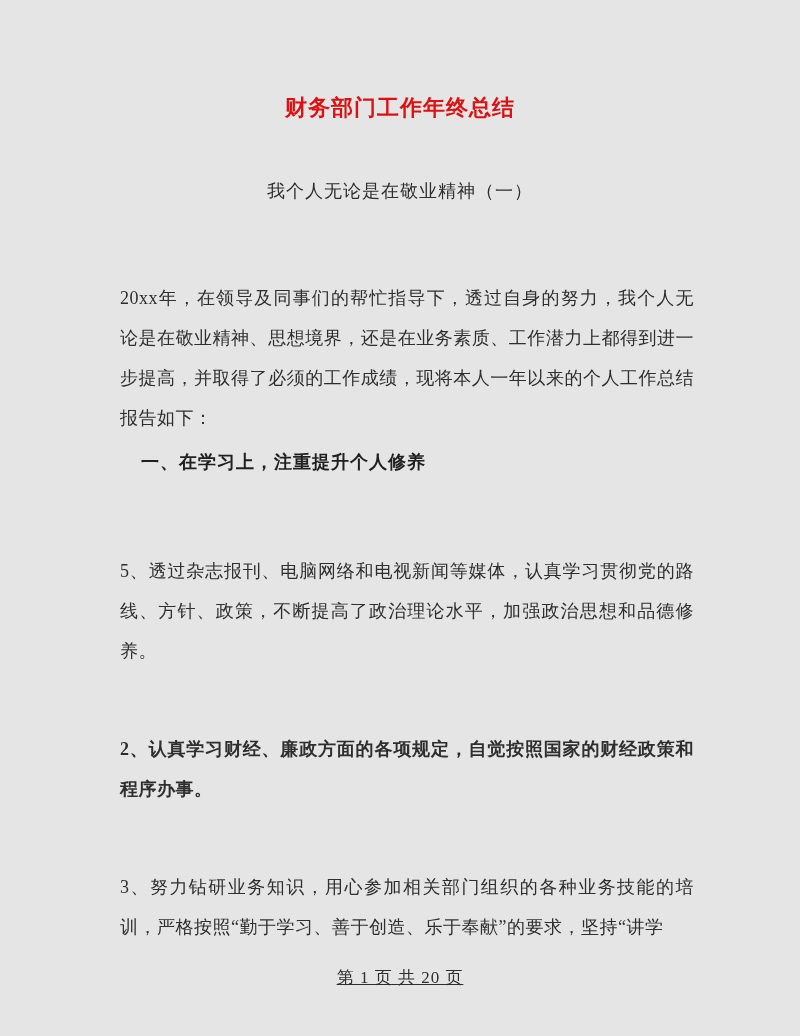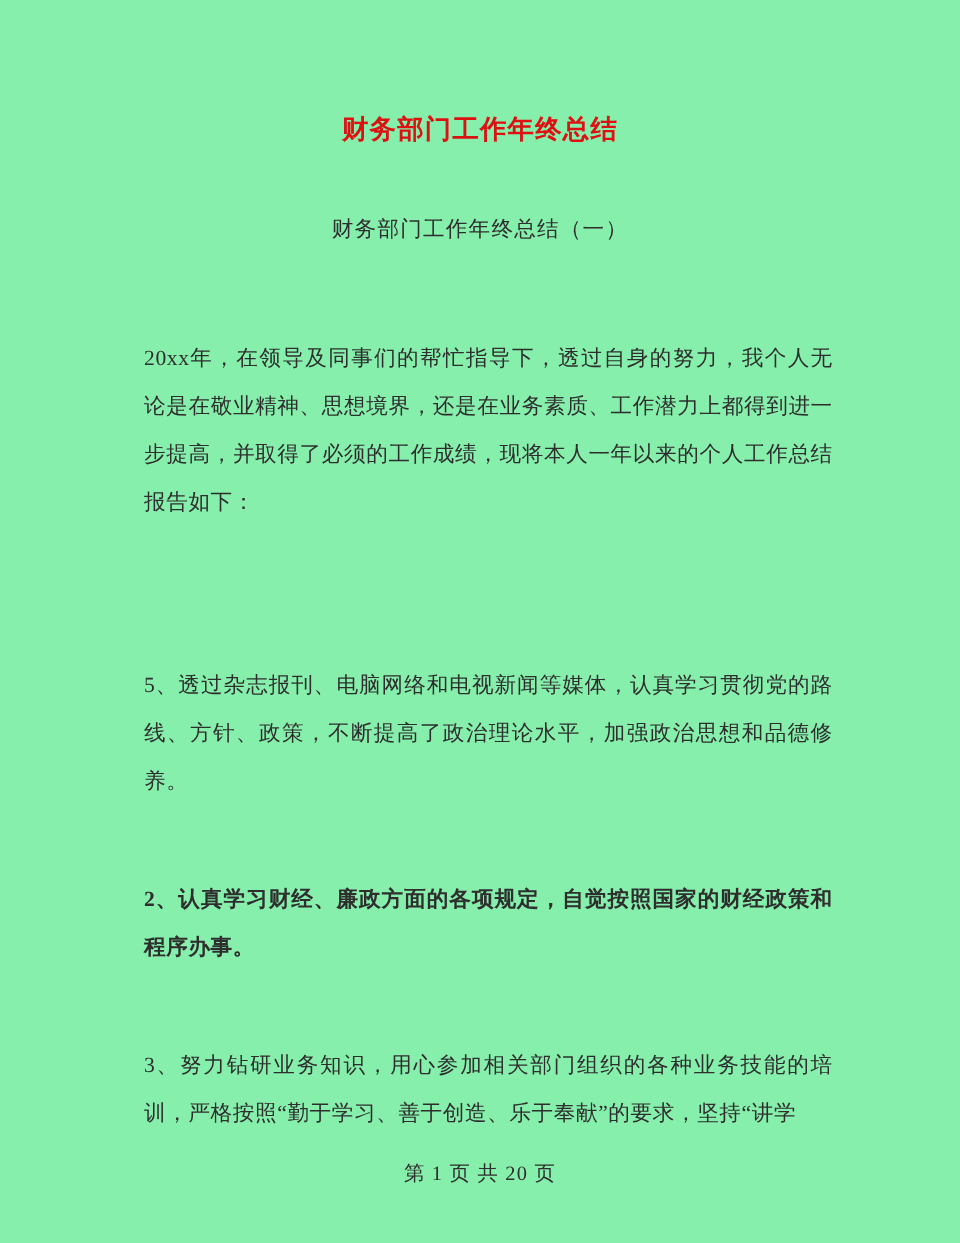--- a/index.html
+++ b/index.html
@@ -4,21 +4,21 @@
 <style>
   html, body {
     margin: 0;
     padding: 0;
     background: #ffffff;
   }
   .page {
     position: relative;
     width: 800px;
     height: 1036px;
-    background: #86efac;
+    background: #e5e5e5;
     overflow: hidden;
     font-family: "Liberation Serif", "DejaVu Serif", serif;
   }
   .doc-title {
     position: absolute;
     top: 93px;
     left: 0;
     width: 100%;
     margin: 0;
     text-align: center;
@@ -70,33 +70,35 @@
   .page-footer {
     position: absolute;
     top: 964px;
     left: 0;
     width: 100%;
     text-align: center;
     font-size: 17px;
     line-height: 28px;
     letter-spacing: 1px;
     color: #2e2e2e;
+    text-decoration: underline;
   }
 </style>
 </head>
 <body>
 
 <div class="page">
 
   <h1 class="doc-title" style="color: rgb(221, 17, 17);">财务部门工作年终总结</h1>
 
-  <div class="doc-subtitle">财务部门工作年终总结（一）</div>
+  <div class="doc-subtitle">我个人无论是在敬业精神（一）</div>
 
   <p class="body-text intro">20xx年，在领导及同事们的帮忙指导下，透过自身的努力，我个人无论是在敬业精神、思想境界，还是在业务素质、工作潜力上都得到进一步提高，并取得了必须的工作成绩，现将本人一年以来的个人工作总结报告如下：</p>
 
+  <h2 class="section-heading">一、在学习上，注重提升个人修养</h2>
 
   <p class="body-text item-1">5、透过杂志报刊、电脑网络和电视新闻等媒体，认真学习贯彻党的路线、方针、政策，不断提高了政治理论水平，加强政治思想和品德修养。</p>
 
   <p class="body-text item-2">2、认真学习财经、廉政方面的各项规定，自觉按照国家的财经政策和程序办事。</p>
 
   <p class="body-text item-3">3、努力钻研业务知识，用心参加相关部门组织的各种业务技能的培训，严格按照“勤于学习、善于创造、乐于奉献”的要求，坚持“讲学</p>
 
   <div class="page-footer">第 1 页 共 20 页</div>
 
 </div>

